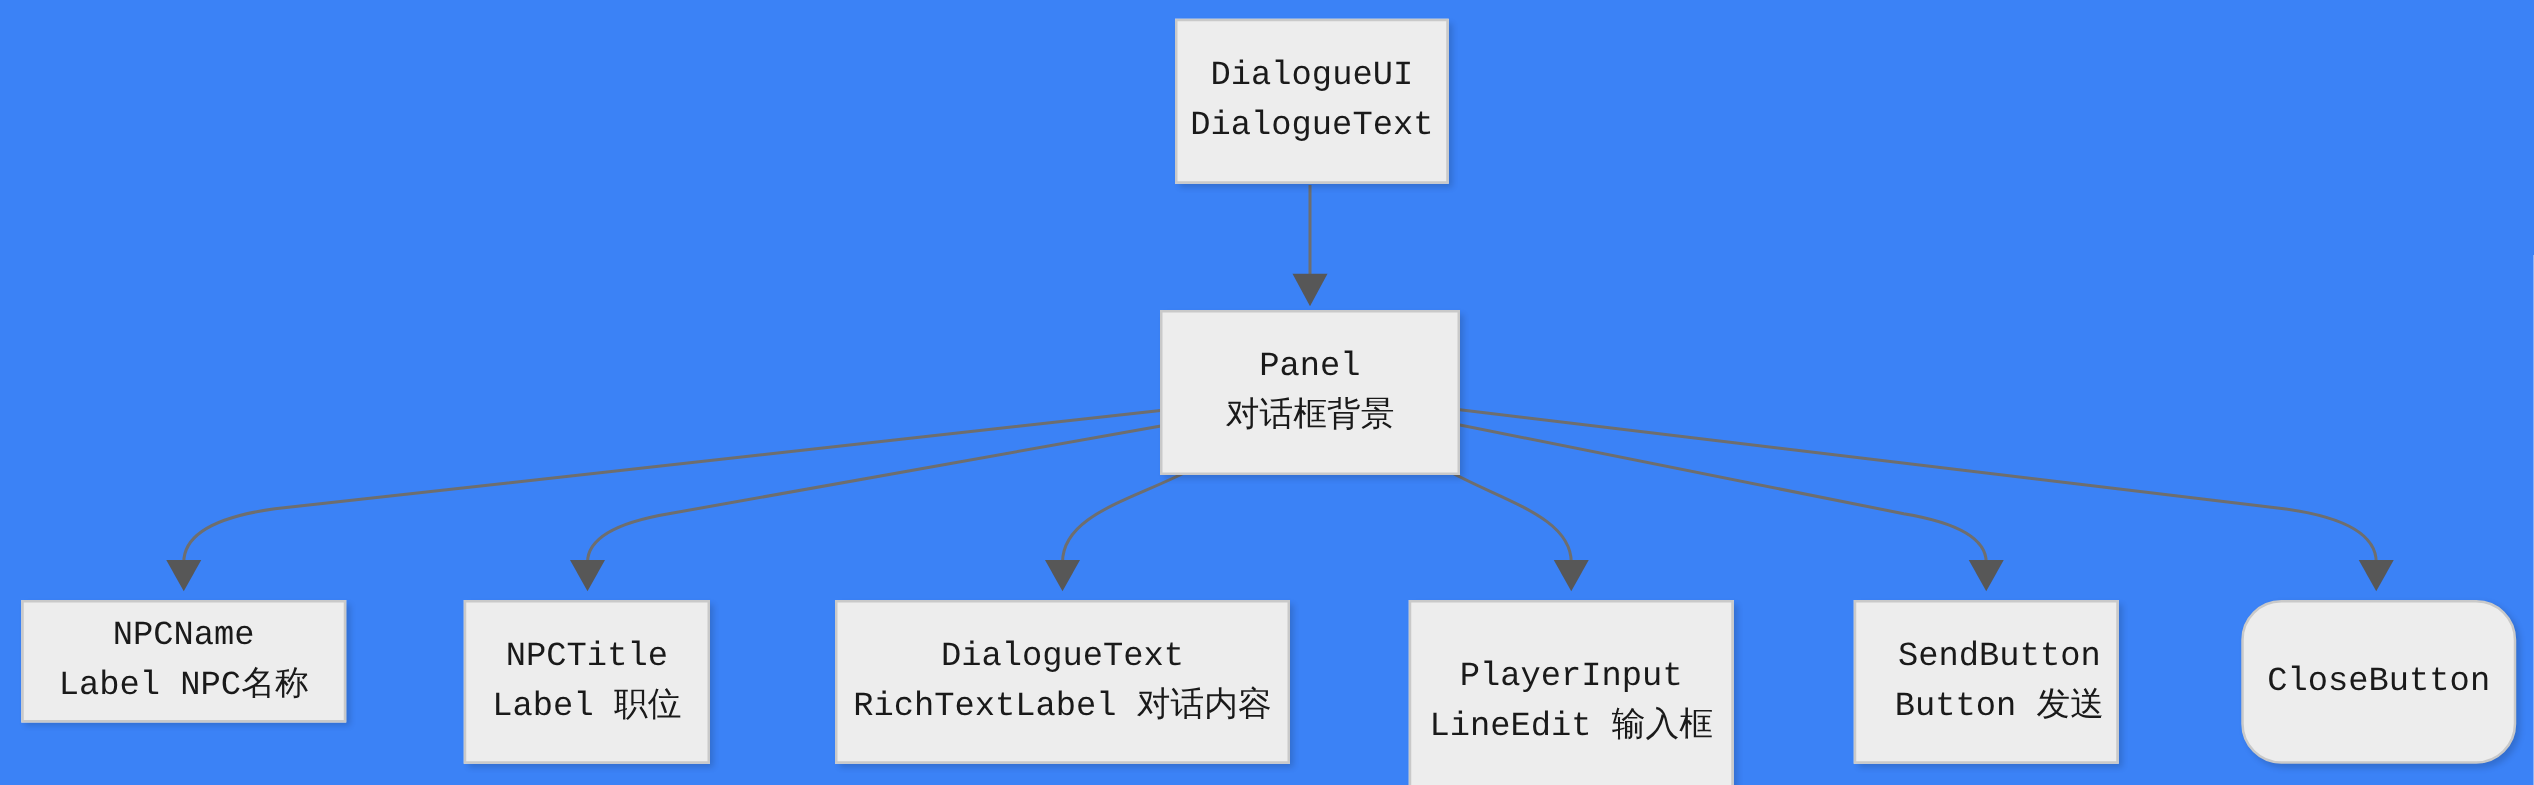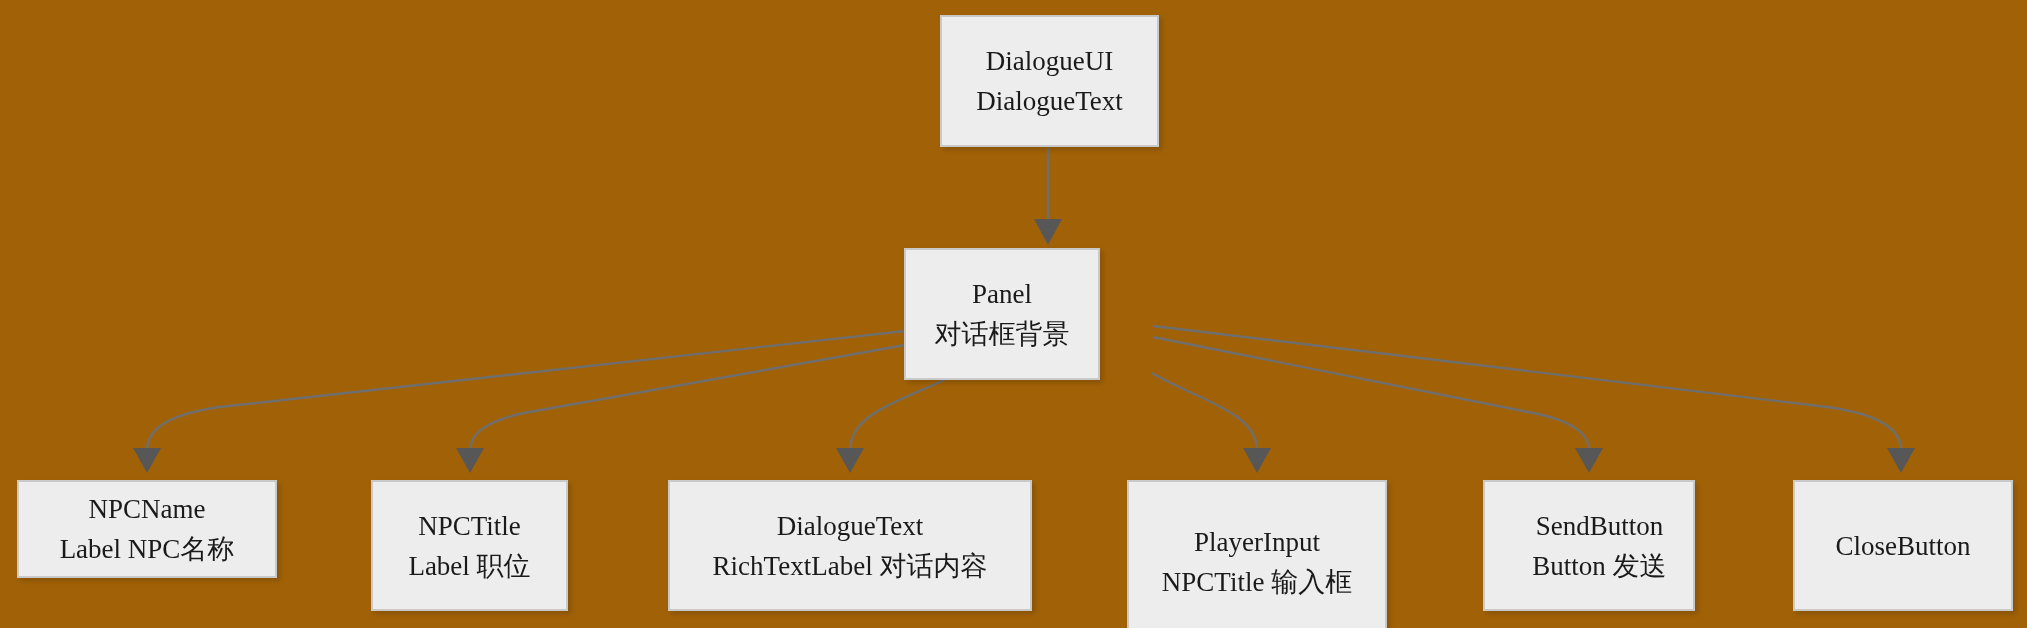--- a/index.html
+++ b/index.html
@@ -4,22 +4,22 @@
 <style>
   html, body {
     margin: 0;
     padding: 0;
     background: #ffffff;
   }
   .canvas {
     position: relative;
     width: 2027px;
     height: 628px;
-    background: #a16207;
-    font-family: Liberation Serif, serif;
+    background: #3b82f6;
+    font-family: Liberation Mono, monospace;
     overflow: hidden;
   }
   .edges {
     position: absolute;
     left: 0;
     top: 0;
     width: 2027px;
     height: 628px;
     display: block;
   }
@@ -81,21 +81,21 @@
 
     <path d="M 1153 326 L 1827 407 Q 1901 417 1901 450"></path>
     <polygon points="1887,448 1915,448 1901,473"></polygon>
   </svg>
 
   <div class="node" style="left:940px; top:15px; width:219px; height:132px;">
     <span>DialogueUI</span>
     <span>DialogueText</span>
   </div>
 
-  <div class="node" style="left:904px; top:248px; width:196px; height:132px;">
+  <div class="node" style="left:928px; top:248px; width:240px; height:132px;">
     <span>Panel</span>
     <span>对话框背景</span>
   </div>
 
   <div class="node" style="left:17px; top:480px; width:260px; height:98px;">
     <span>NPCName</span>
     <span>Label NPC名称</span>
   </div>
 
   <div class="node" style="left:668px; top:480px; width:364px; height:131px;">
@@ -103,25 +103,25 @@
     <span>RichTextLabel 对话内容</span>
   </div>
 
   <div class="node" style="left:371px; top:480px; width:197px; height:131px;">
     <span>NPCTitle</span>
     <span>Label 职位</span>
   </div>
 
   <div class="node" style="left:1127px; top:480px; width:260px; height:164px;">
     <span>PlayerInput</span>
-    <span>NPCTitle 输入框</span>
+    <span>LineEdit 输入框</span>
   </div>
 
   <div class="node" style="left:1483px; top:480px; width:212px; height:131px;padding-left:21px;">
     <span>SendButton</span>
     <span>Button 发送</span>
   </div>
 
-  <div class="node" style="left:1793px; top:480px; width:220px; height:131px;">
+  <div class="node" style="left:1793px; top:480px; width:220px; height:131px;border-radius:32px;">
     <span>CloseButton</span>
   </div>
 
 </div>
 
 </body></html>

